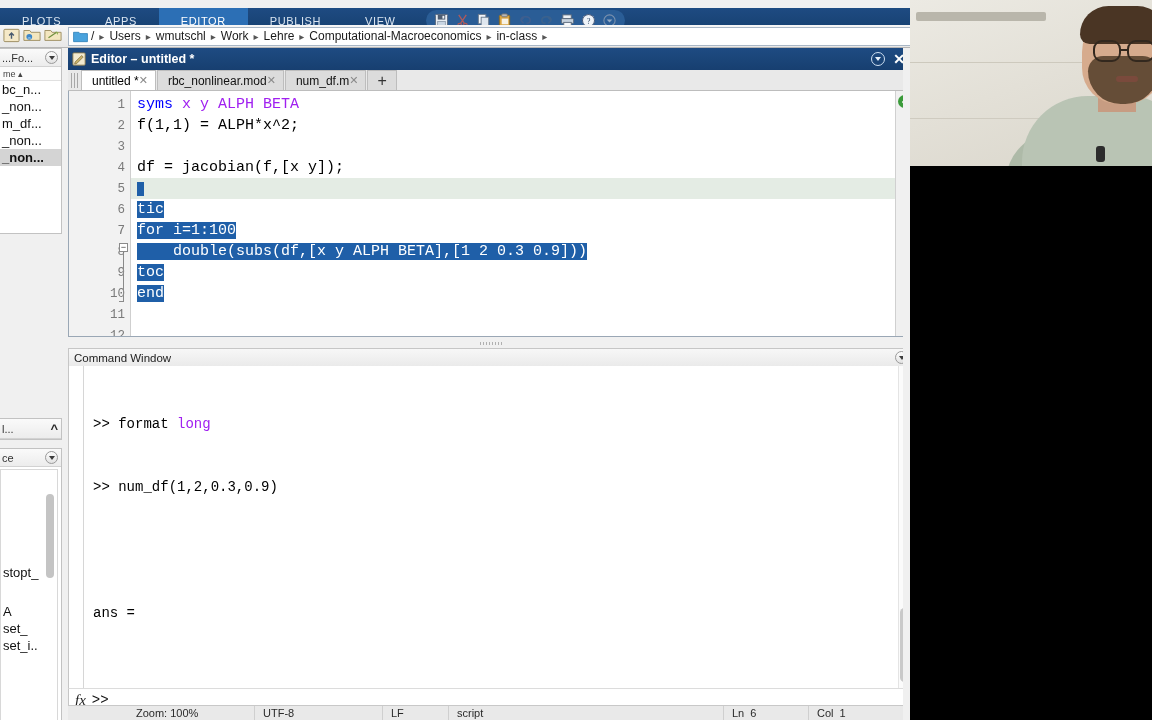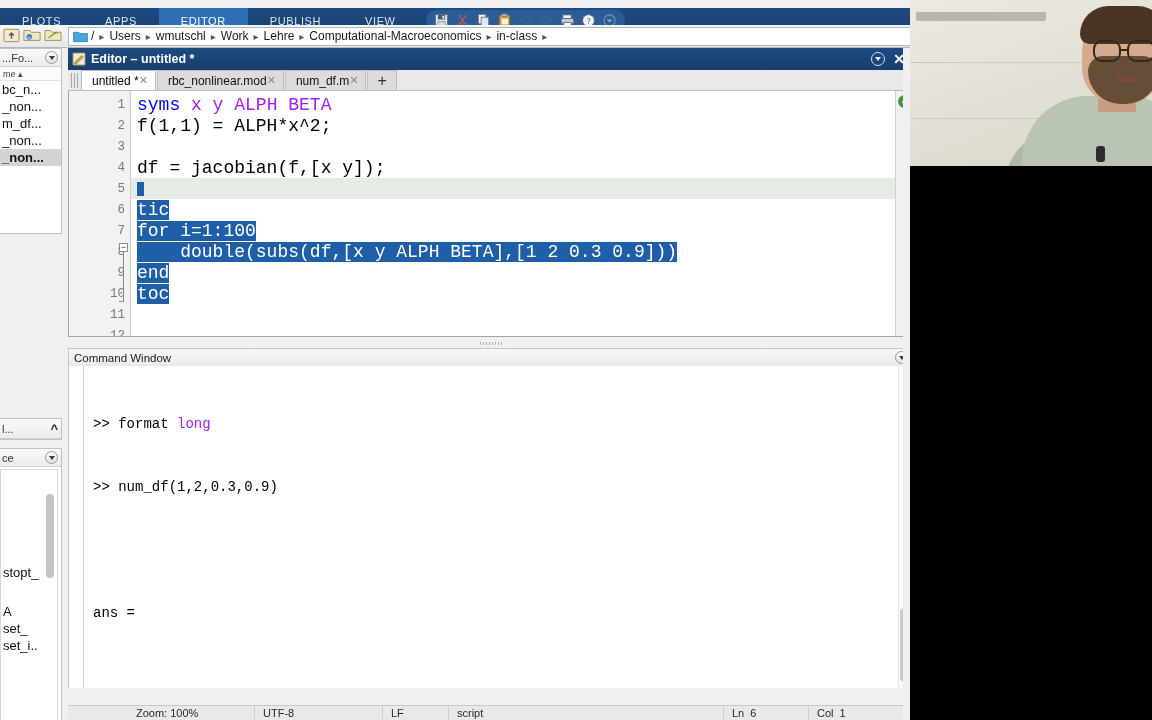--- a/index.html
+++ b/index.html
@@ -135,21 +135,21 @@
            padding-right:5px; color:#7a7a7a; font-family:"Liberation Mono", monospace; font-size:12.5px; }
   .fold {
     position:absolute; right:2px; width:9px; height:9px; border:1px solid #8a8a8a; background:#fff;
     display:flex; align-items:center; justify-content:center; font-size:9px; line-height:1; color:#333;
   }
   .foldline { position:absolute; right:6px; width:1px; background:#8a8a8a; }
   .foldfoot { position:absolute; right:6px; width:5px; height:1px; background:#8a8a8a; }
 
   .code {
     flex:1 1 auto; position:relative; padding-top:3px; overflow:hidden;
-    font-family:"Liberation Mono", monospace; font-size:18px; color:#000;
+    font-family:"Liberation Mono", monospace; font-size:15px; color:#000;
   }
   .cline { height:21px; display:flex; align-items:center; padding-left:6px; white-space:pre; position:relative; }
   .cline.cur { background:#e4ece4; }
   .sel-tok { background:#1f5fa8; color:#ffffff; }
   .kw { color:#0000ff; }
   .sym { color:#a020f0; }
   .caretbar { display:inline-block; width:7px; height:14px; background:#1f5fa8; vertical-align:middle; }
 
   .ed-rail {
     width:17px; flex:0 0 17px; background:#f0f0f0; border-left:1px solid #d0d0d0; position:relative;
@@ -523,22 +523,22 @@
 
         <div class="code">
           <div class="cline"><span class="kw">syms </span><span class="sym">x y ALPH BETA</span></div>
           <div class="cline">f(1,1) = ALPH*x^2;</div>
           <div class="cline"></div>
           <div class="cline">df = jacobian(f,[x y]);</div>
           <div class="cline cur"><span class="caretbar"></span></div>
           <div class="cline"><span class="sel-tok">tic</span></div>
           <div class="cline"><span class="sel-tok">for i=1:100</span></div>
           <div class="cline"><span class="sel-tok">    double(subs(df,[x y ALPH BETA],[1 2 0.3 0.9]))</span></div>
+          <div class="cline"><span class="sel-tok">toc</span></div>
           <div class="cline"><span class="sel-tok">end</span></div>
-          <div class="cline"><span class="sel-tok">toc</span></div>
           <div class="cline"></div>
         </div>
 
         <div class="ed-rail">
           <div class="ok-dot">✓</div>
         </div>
       </div>
     </div>
 
     <div class="ed-splitter">
@@ -569,20 +569,25 @@
           
           
           
           
         </div>
         <div class="cmd-scroll-track">
           <div class="cmd-scroll-thumb"></div>
         </div>
       </div>
 
+      <div class="fxbar">
+        <span class="fx">fx</span>
+        <span>&gt;&gt;</span>
+        <span></span>
+      </div>
     </div>
   </div>
 
   <div class="statusbar">
     <div class="st-cell" style="width:60px; border-right:none;"></div>
     <div class="st-cell" style="width:127px;">
         <span>Zoom: 100%</span>
       </div>
     <div class="st-cell" style="width:128px;">
         <span>UTF-8</span>

